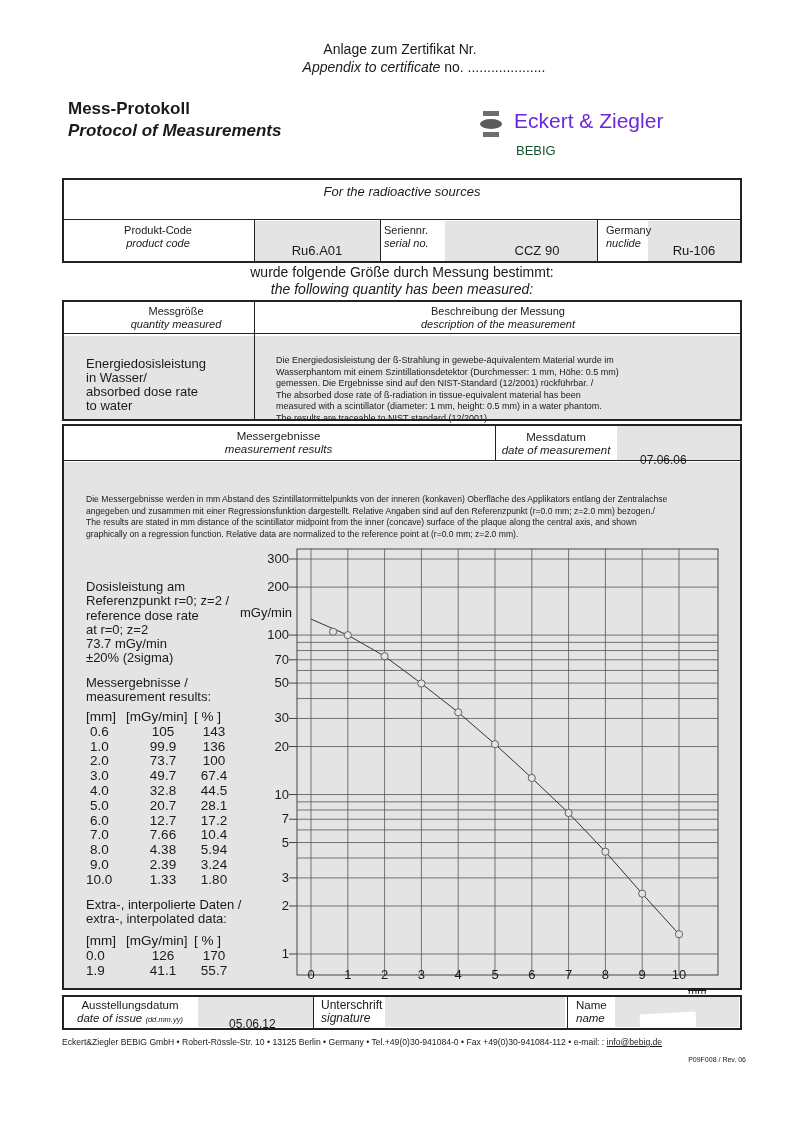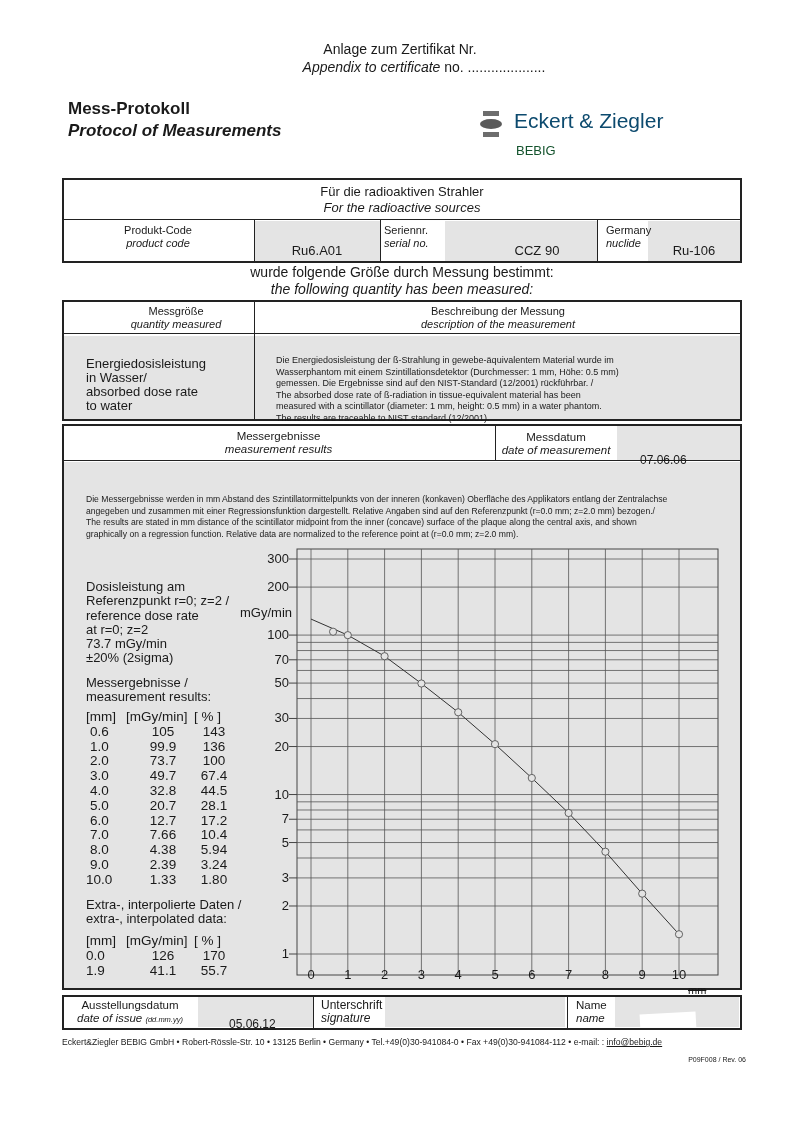--- a/index.html
+++ b/index.html
@@ -37,27 +37,26 @@
   <div>Mess-Protokoll</div>
   <div class="it">Protocol of Measurements</div>
 </div>
 
 <div class="abs" style="left:480px; top:103px; width:200px; height:60px;">
   <svg class="abs" style="left:0; top:8px;" width="22" height="26" viewBox="0 0 22 26">
     <rect x="3" y="0" width="16" height="5" fill="#6d6d6d"></rect>
     <ellipse cx="11" cy="13" rx="11" ry="5" fill="#5a5a5a"></ellipse>
     <rect x="3" y="21" width="16" height="5" fill="#6d6d6d"></rect>
   </svg>
-  <div class="abs" style="left:34px; top:6px; font-size:21px; color:#0c4a6e;">Eckert &amp; Ziegler</div>
+  <div class="abs" style="left:34px; top:6px; font-size:21px; color:#6d28d9;">Eckert &amp; Ziegler</div>
   <div class="abs" style="left:36px; top:40px; font-size:13px; color:#14532d;">BEBIG</div>
 </div>
 
 <div class="box" style="left:62px; top:178px; width:680px; height:85px;"></div>
 <div class="abs c" style="left:62px; top:184px; width:680px; font-size:13px; line-height:16px;">
-  <div>Für die radioaktiven Strahler</div>
   <div class="it">For the radioactive sources</div>
 </div>
 <div class="hl" style="left:62px; top:219px; width:680px;"></div>
 <div class="abs gray" style="left:254px; top:221px; width:126px; height:40px;"></div>
 <div class="abs gray" style="left:445px; top:221px; width:152px; height:40px;"></div>
 <div class="abs gray" style="left:648px; top:221px; width:92px; height:40px;"></div>
 <div class="vl" style="left:254px; top:219px; height:43px;"></div>
 <div class="vl" style="left:380px; top:219px; height:43px;"></div>
 <div class="vl" style="left:597px; top:219px; height:43px;"></div>
 <div class="abs c small" style="left:62px; top:224px; width:192px;">

